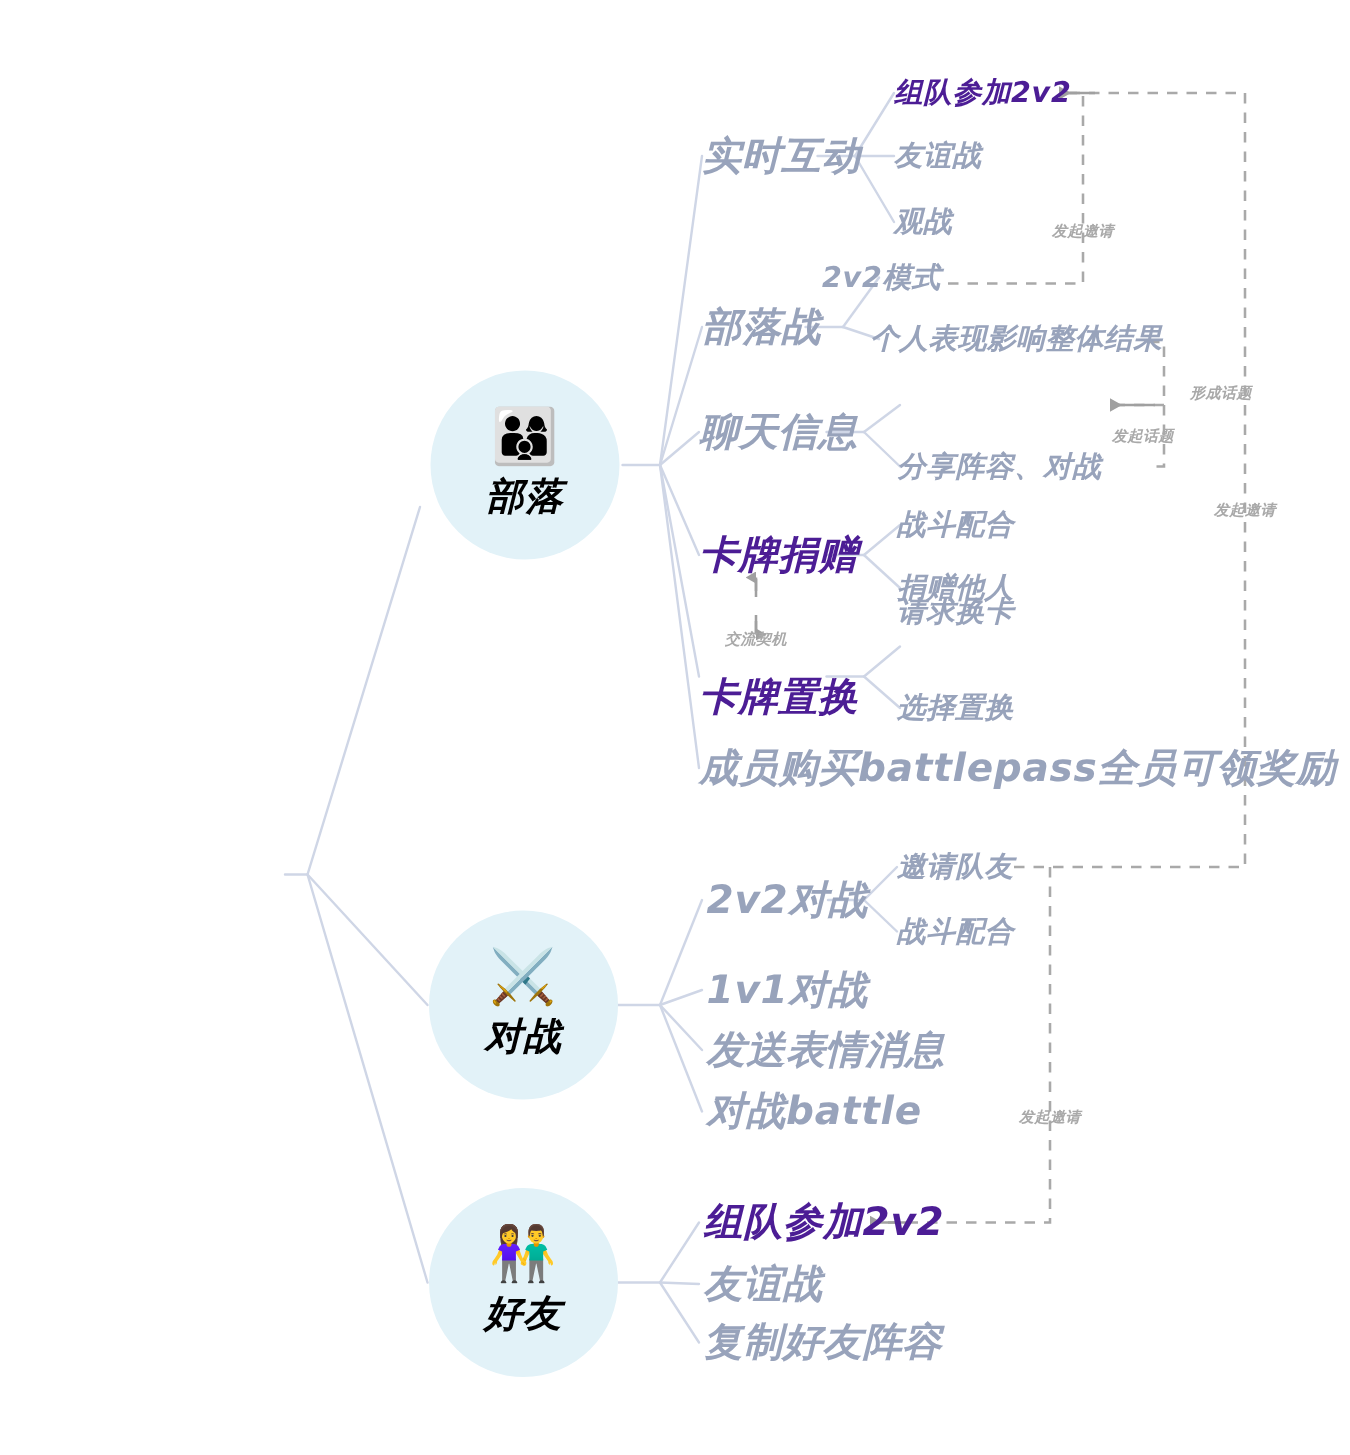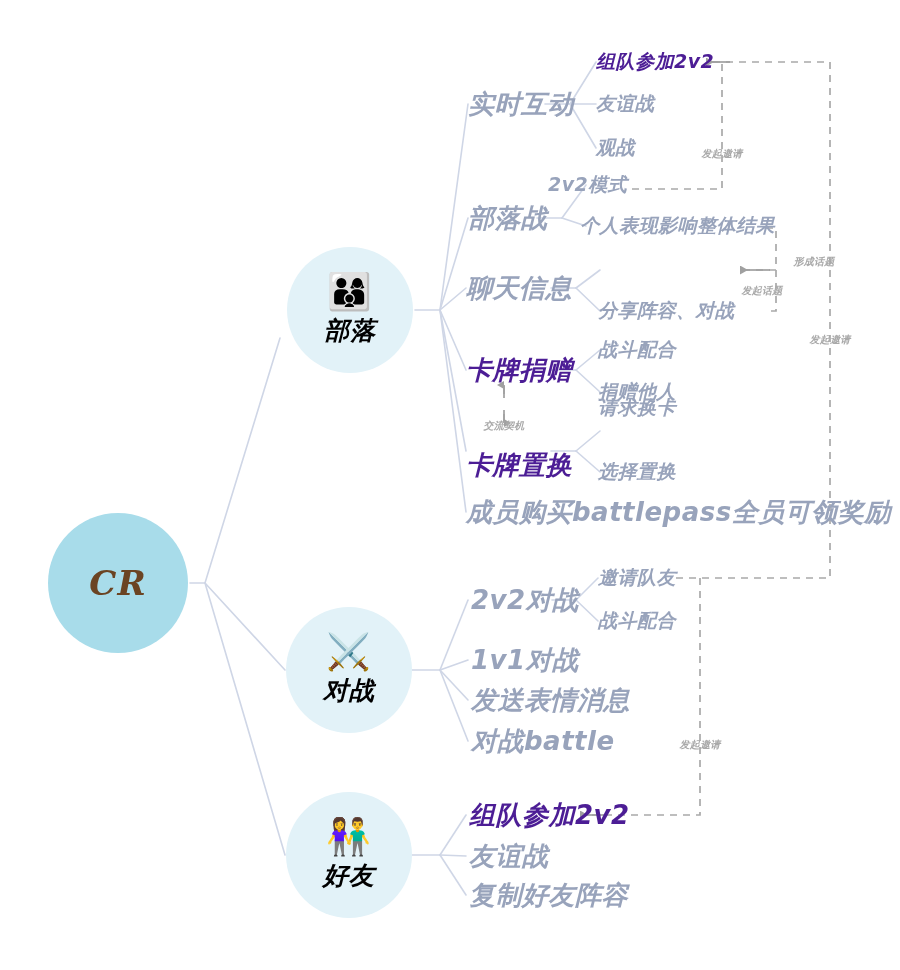--- a/index.html
+++ b/index.html
@@ -168,23 +168,20 @@
 
     <g fill="none" stroke="#a0a0a0" stroke-width="1.7">
       <path d="M730,62 L706,62" marker-end="url(#arrowL)"></path>
       <path d="M770,270 L740,270" marker-end="url(#arrowL)"></path>
       <path d="M606,815 L580,815" marker-end="url(#arrowL)"></path>
       <path d="M504,398 L504,385" marker-end="url(#arrowUp)"></path>
       <path d="M504,410 L504,423" marker-end="url(#arrowUp)"></path>
     </g>
   </svg>
 
-  <div class="hub hub-main" style="left:118px; top:583px;">
-    <div class="hub-title">CR</div>
-  </div>
 
   <div class="hub hub-sub" style="left:350px; top:310px;">
     <div class="hub-emoji">👨‍👩‍👦</div>
     <div class="hub-title">部落</div>
   </div>
 
   <div class="hub hub-sub" style="left:349px; top:670px;">
     <div class="hub-emoji">⚔️</div>
     <div class="hub-title">对战</div>
   </div>

